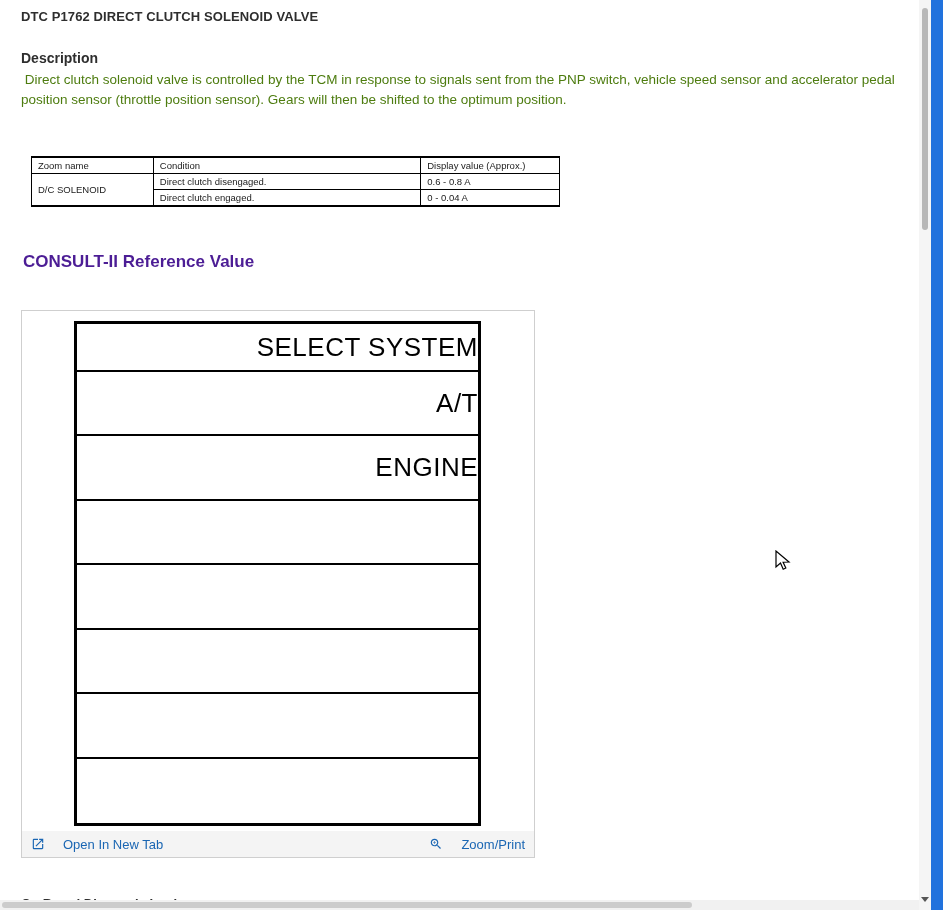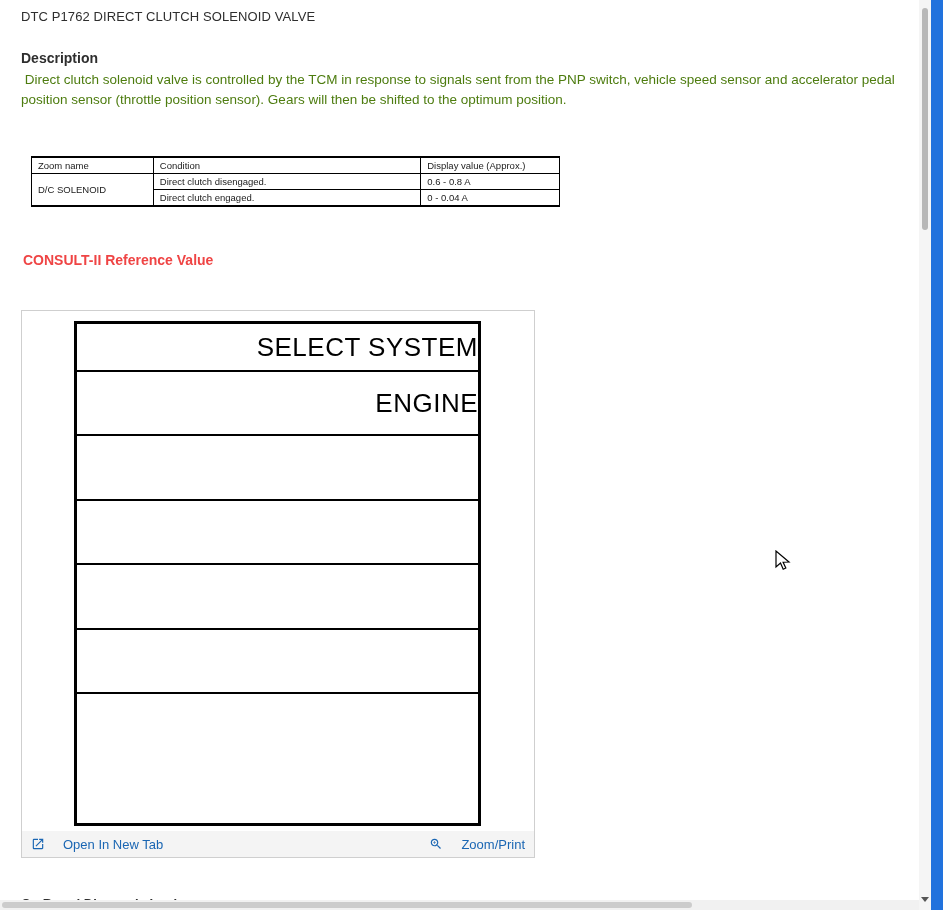--- a/index.html
+++ b/index.html
@@ -18,21 +18,21 @@
   .content {
     position: absolute;
     left: 0; top: 0;
     width: 919px; height: 910px;
     background: #ffffff;
   }
   .page-title {
     position: absolute;
     left: 21px; top: 9px;
     font-size: 13px;
-    font-weight: normal;
+    font-weight: bold;
     color: #2e2e2e;
     letter-spacing: 0.1px;
   }
   .desc-heading {
     position: absolute;
     left: 21px; top: 50px;
     font-size: 14px;
     font-weight: bold;
     color: #2e2e2e;
   }
@@ -61,23 +61,23 @@
     font-weight: normal;
     padding: 2px 6px;
     vertical-align: middle;
   }
   table.spec-table col.c1 { width: 122px; }
   table.spec-table col.c2 { width: 268px; }
   table.spec-table col.c3 { width: 139px; }
   .consult-heading {
     position: absolute;
     left: 23px; top: 252px;
-    font-size: 14px;
-    font-weight: bold;
-    color: #ef4444;
+    font-size: 17px;
+    font-weight: bold;
+    color: #4c1d95;
   }
   .figure {
     position: absolute;
     left: 21px; top: 310px;
     width: 514px; height: 548px;
     border: 1px solid #cfcfcf;
     background: #ffffff;
   }
   .screen {
     position: absolute;
@@ -219,20 +219,23 @@
     </table>
 
     <div class="consult-heading">CONSULT-II Reference Value</div>
 
     <div class="figure">
       <div class="screen">
         <div class="screen-row">
             <span>SELECT SYSTEM</span>
           </div>
         <div class="screen-row">
+            <span>A/T</span>
+          </div>
+        <div class="screen-row">
             <span>ENGINE</span>
           </div>
         <div class="screen-row">
             <span></span>
           </div>
         <div class="screen-row">
             <span></span>
           </div>
         <div class="screen-row">
             <span></span>

